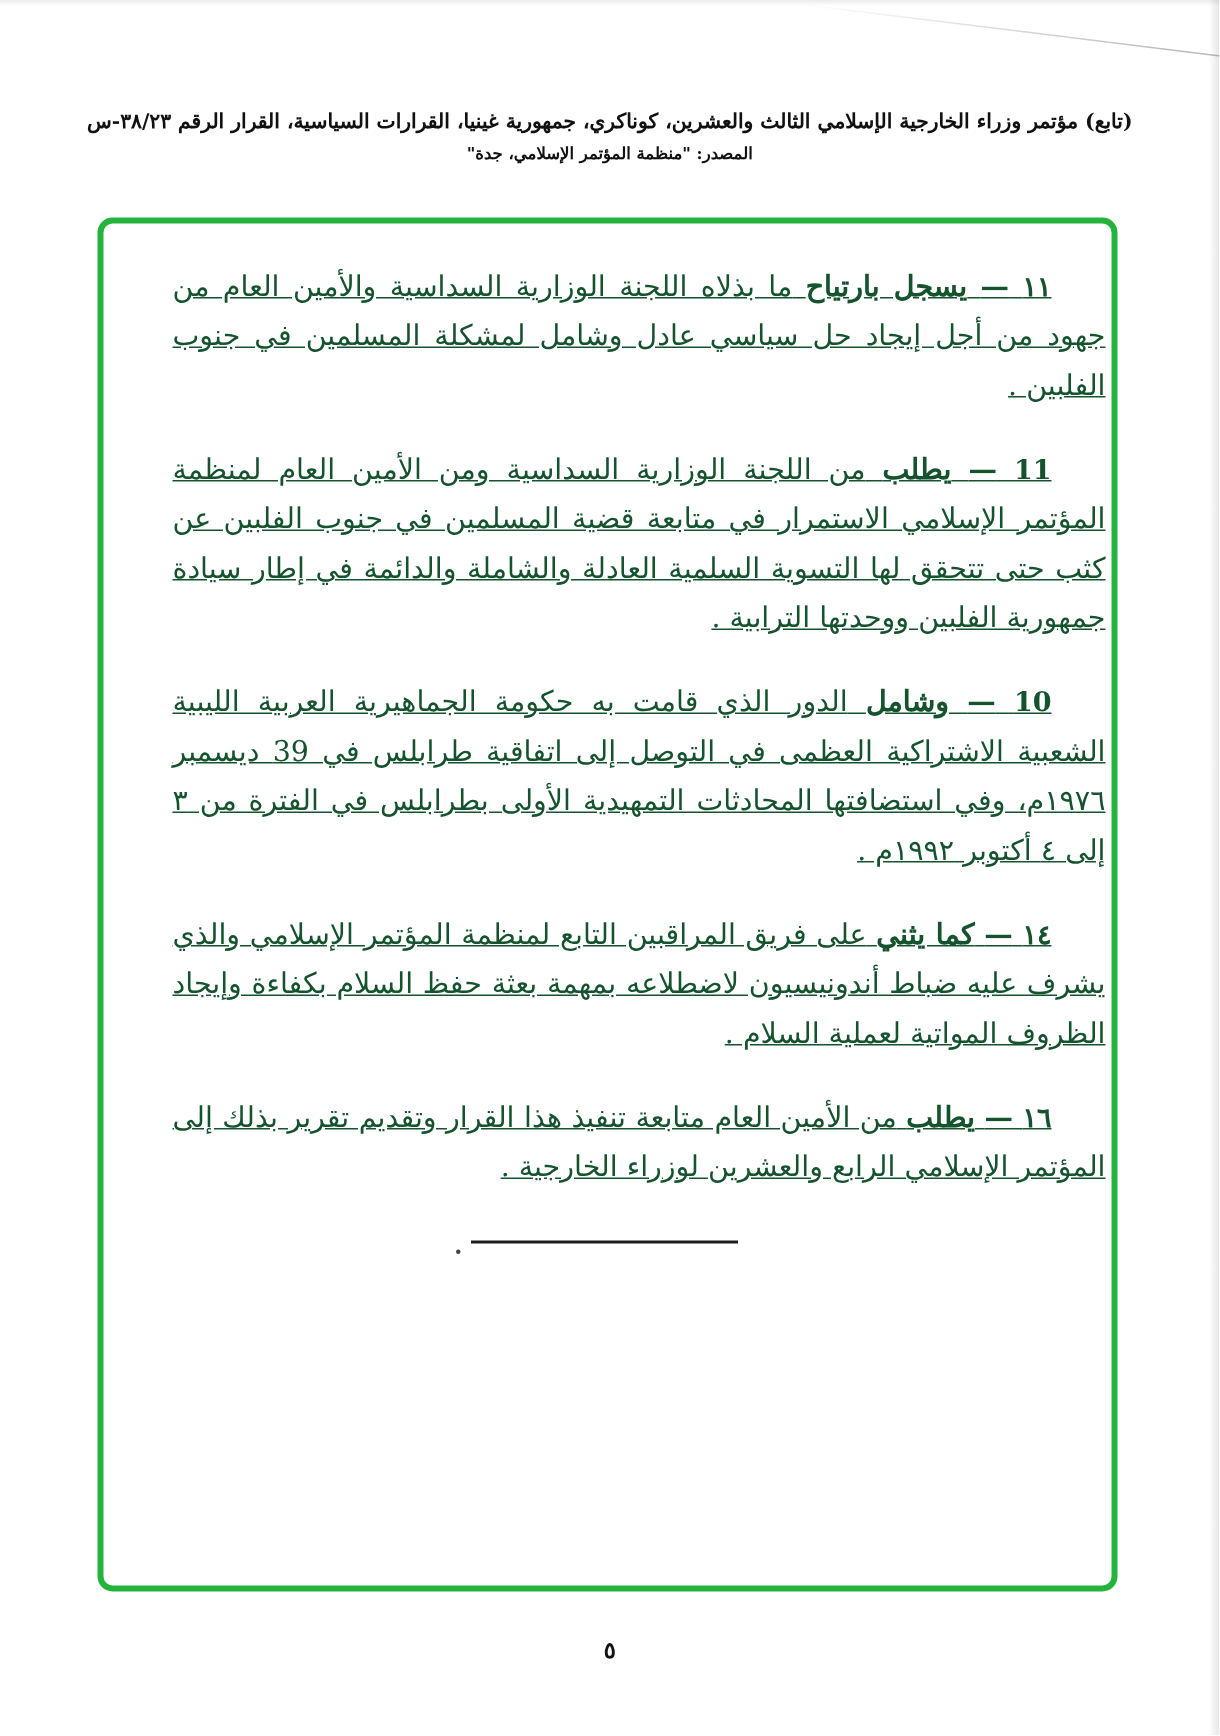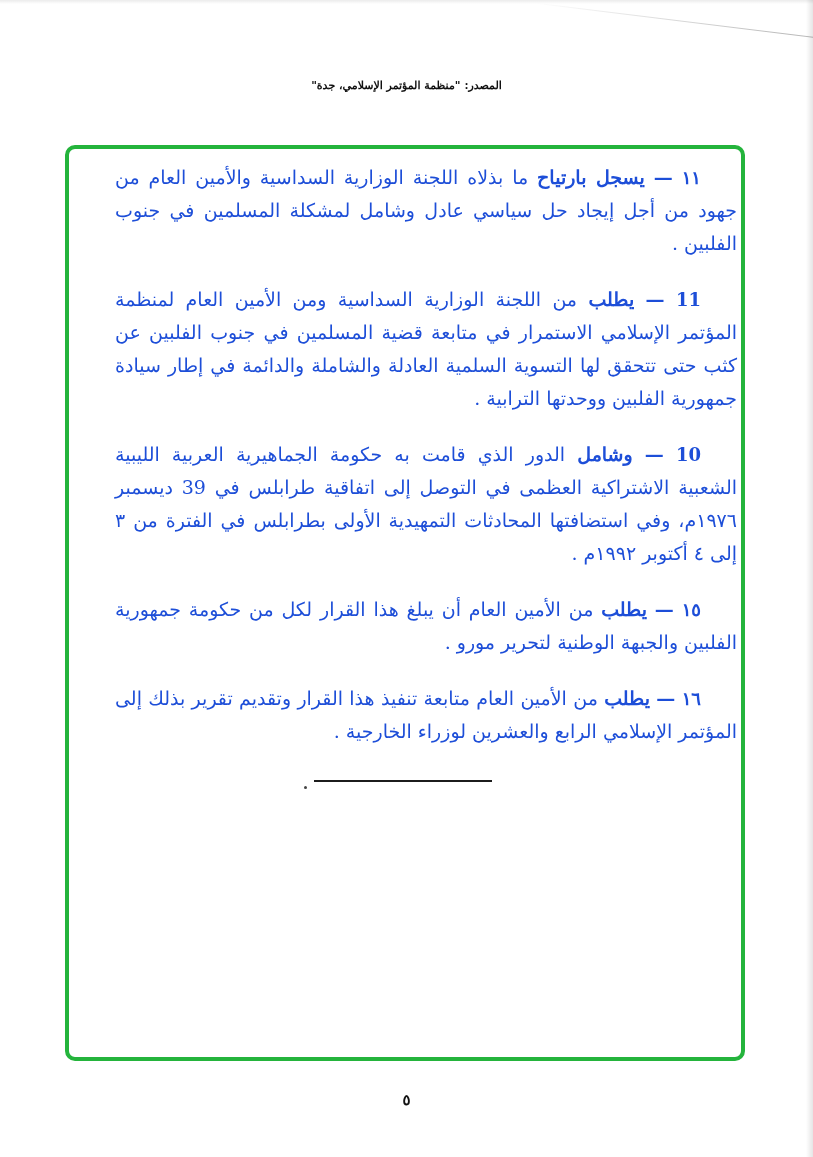--- a/index.html
+++ b/index.html
@@ -67,22 +67,23 @@
     left: 65px;
     top: 145px;
     width: 672px;
     height: 908px;
     border: 4px solid #24b43c;
     border-radius: 10px;
     box-sizing: content-box;
   }
   .frame-content {
     direction: rtl;
-    padding: 12px 4px 0 46px;
-    color: #1d4ed8;
+    padding: 26px 4px 0 46px;
+    color: #14532d;
+    text-decoration: underline;
   }
   .item {
     direction: rtl;
     text-align: justify;
     font-size: 19px;
     line-height: 33px;
     text-indent: 36px;
     margin: 0 0 23px 0;
   }
   .item .num {
@@ -129,20 +130,21 @@
 </head>
 <body>
 
 <div class="page">
 
   <div class="crease-top-right"></div>
   <div class="edge-shadow-right"></div>
   <div class="edge-shadow-top"></div>
 
   <div class="doc-header">
+    <div class="line1">(تابع) مؤتمر وزراء الخارجية الإسلامي الثالث والعشرين، كوناكري، جمهورية غينيا، القرارات السياسية، القرار الرقم ٣٨/٢٣-س</div>
     <div class="line2">المصدر:  "منظمة المؤتمر الإسلامي، جدة"</div>
   </div>
 
   <div class="green-frame">
     <div class="frame-content">
 
       <p class="item">
         <span class="num">١١</span>
         <span class="dash">—</span>
         <span class="lead">يسجل بارتياح</span>
@@ -156,27 +158,27 @@
         <span class="body">من اللجنة الوزارية السداسية ومن الأمين العام لمنظمة المؤتمر الإسلامي الاستمرار في متابعة قضية المسلمين في جنوب الفلبين عن كثب حتى تتحقق لها التسوية السلمية العادلة والشاملة والدائمة في إطار سيادة جمهورية الفلبين ووحدتها الترابية .</span>
       </p>
 
       <p class="item">
         <span class="num">10</span>
         <span class="dash">—</span>
         <span class="lead">وشامل</span>
         <span class="body">الدور الذي قامت به حكومة الجماهيرية العربية الليبية الشعبية الاشتراكية العظمى في التوصل إلى اتفاقية طرابلس في 39 ديسمبر ١٩٧٦م، وفي استضافتها المحادثات التمهيدية الأولى بطرابلس في الفترة من ٣ إلى ٤ أكتوبر ١٩٩٢م .</span>
       </p>
 
+      <p class="item">
+        <span class="num">١٤</span>
+        <span class="dash">—</span>
+        <span class="lead">كما يثني</span>
+        <span class="body">على فريق المراقبين التابع لمنظمة المؤتمر الإسلامي والذي يشرف عليه ضباط أندونيسيون لاضطلاعه بمهمة بعثة حفظ السلام بكفاءة وإيجاد الظروف المواتية لعملية السلام .</span>
+      </p>
 
-      <p class="item">
-        <span class="num">١٥</span>
-        <span class="dash">—</span>
-        <span class="lead">يطلب</span>
-        <span class="body">من الأمين العام أن يبلغ هذا القرار لكل من حكومة جمهورية الفلبين والجبهة الوطنية لتحرير مورو .</span>
-      </p>
 
       <p class="item">
         <span class="num">١٦</span>
         <span class="dash">—</span>
         <span class="lead">يطلب</span>
         <span class="body">من الأمين العام متابعة تنفيذ هذا القرار وتقديم تقرير بذلك إلى المؤتمر الإسلامي الرابع والعشرين لوزراء الخارجية .</span>
       </p>
 
       <div class="divider"></div>
 

